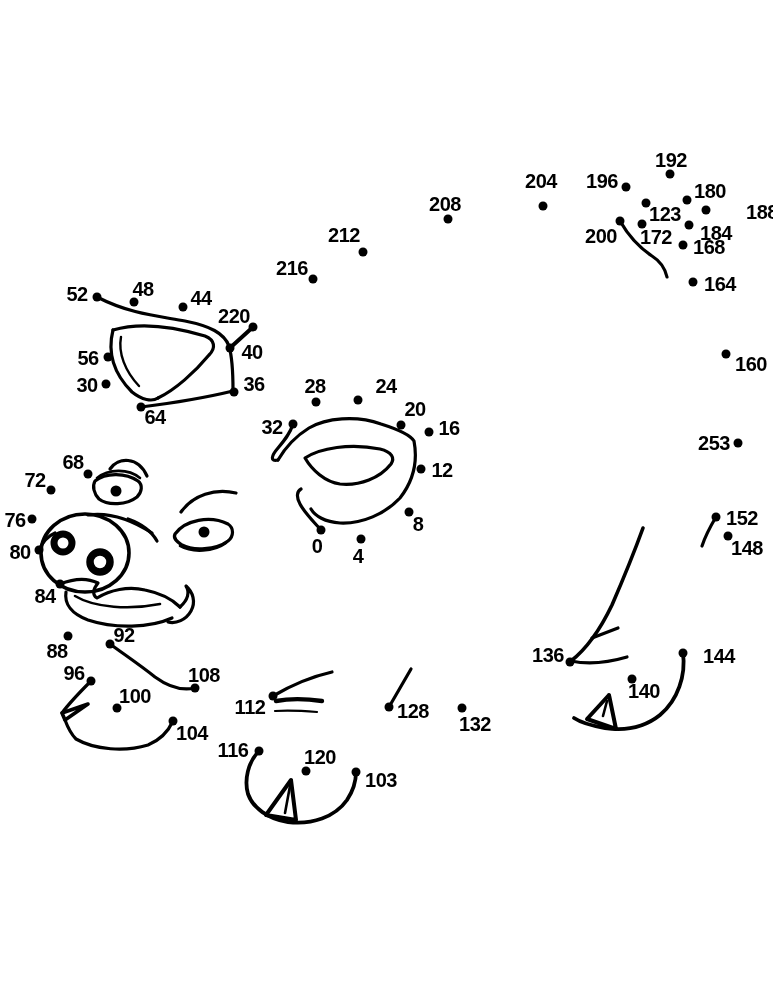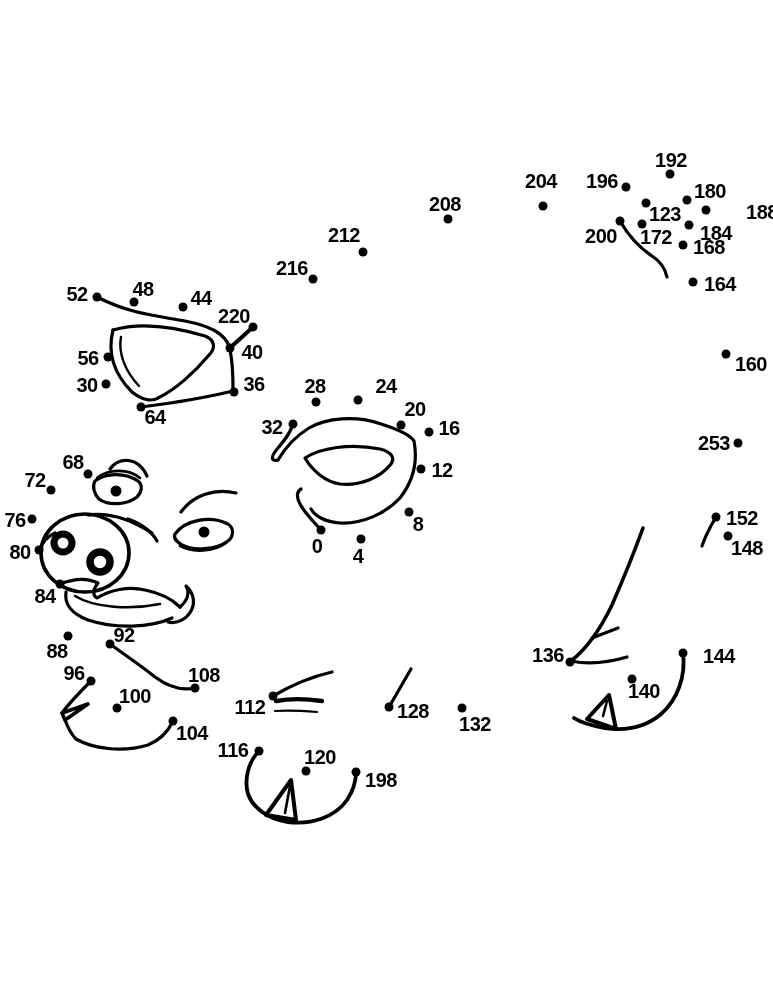--- a/index.html
+++ b/index.html
@@ -173,21 +173,21 @@
       <span class="dot-label" style="left: 192px; top: 733px;">104</span>
       <span class="dot" style="left: 195px; top: 688px;"></span>
       <span class="dot-label" style="left: 204px; top: 675px;">108</span>
       <span class="dot" style="left: 273px; top: 696px;"></span>
       <span class="dot-label" style="left: 250px; top: 707px;">112</span>
       <span class="dot" style="left: 259px; top: 751px;"></span>
       <span class="dot-label" style="left: 233px; top: 750px;">116</span>
       <span class="dot" style="left: 306px; top: 771px;"></span>
       <span class="dot-label" style="left: 320px; top: 757px;">120</span>
       <span class="dot" style="left: 356px; top: 772px;"></span>
-      <span class="dot-label" style="left: 381px; top: 780px;">198</span>
+      <span class="dot-label" style="left: 381px; top: 780px;">103</span>
       <span class="dot" style="left: 389px; top: 707px;"></span>
       <span class="dot-label" style="left: 413px; top: 711px;">128</span>
       <span class="dot" style="left: 462px; top: 708px;"></span>
       <span class="dot-label" style="left: 475px; top: 724px;">132</span>
       <span class="dot" style="left: 570px; top: 662px;"></span>
       <span class="dot-label" style="left: 548px; top: 655px;">136</span>
       <span class="dot" style="left: 632px; top: 679px;"></span>
       <span class="dot-label" style="left: 644px; top: 691px; text-align: right;">140</span>
       <span class="dot" style="left: 683px; top: 653px;"></span>
       <span class="dot-label" style="left: 705px; top: 656px; margin-left: 14px;">144</span>

